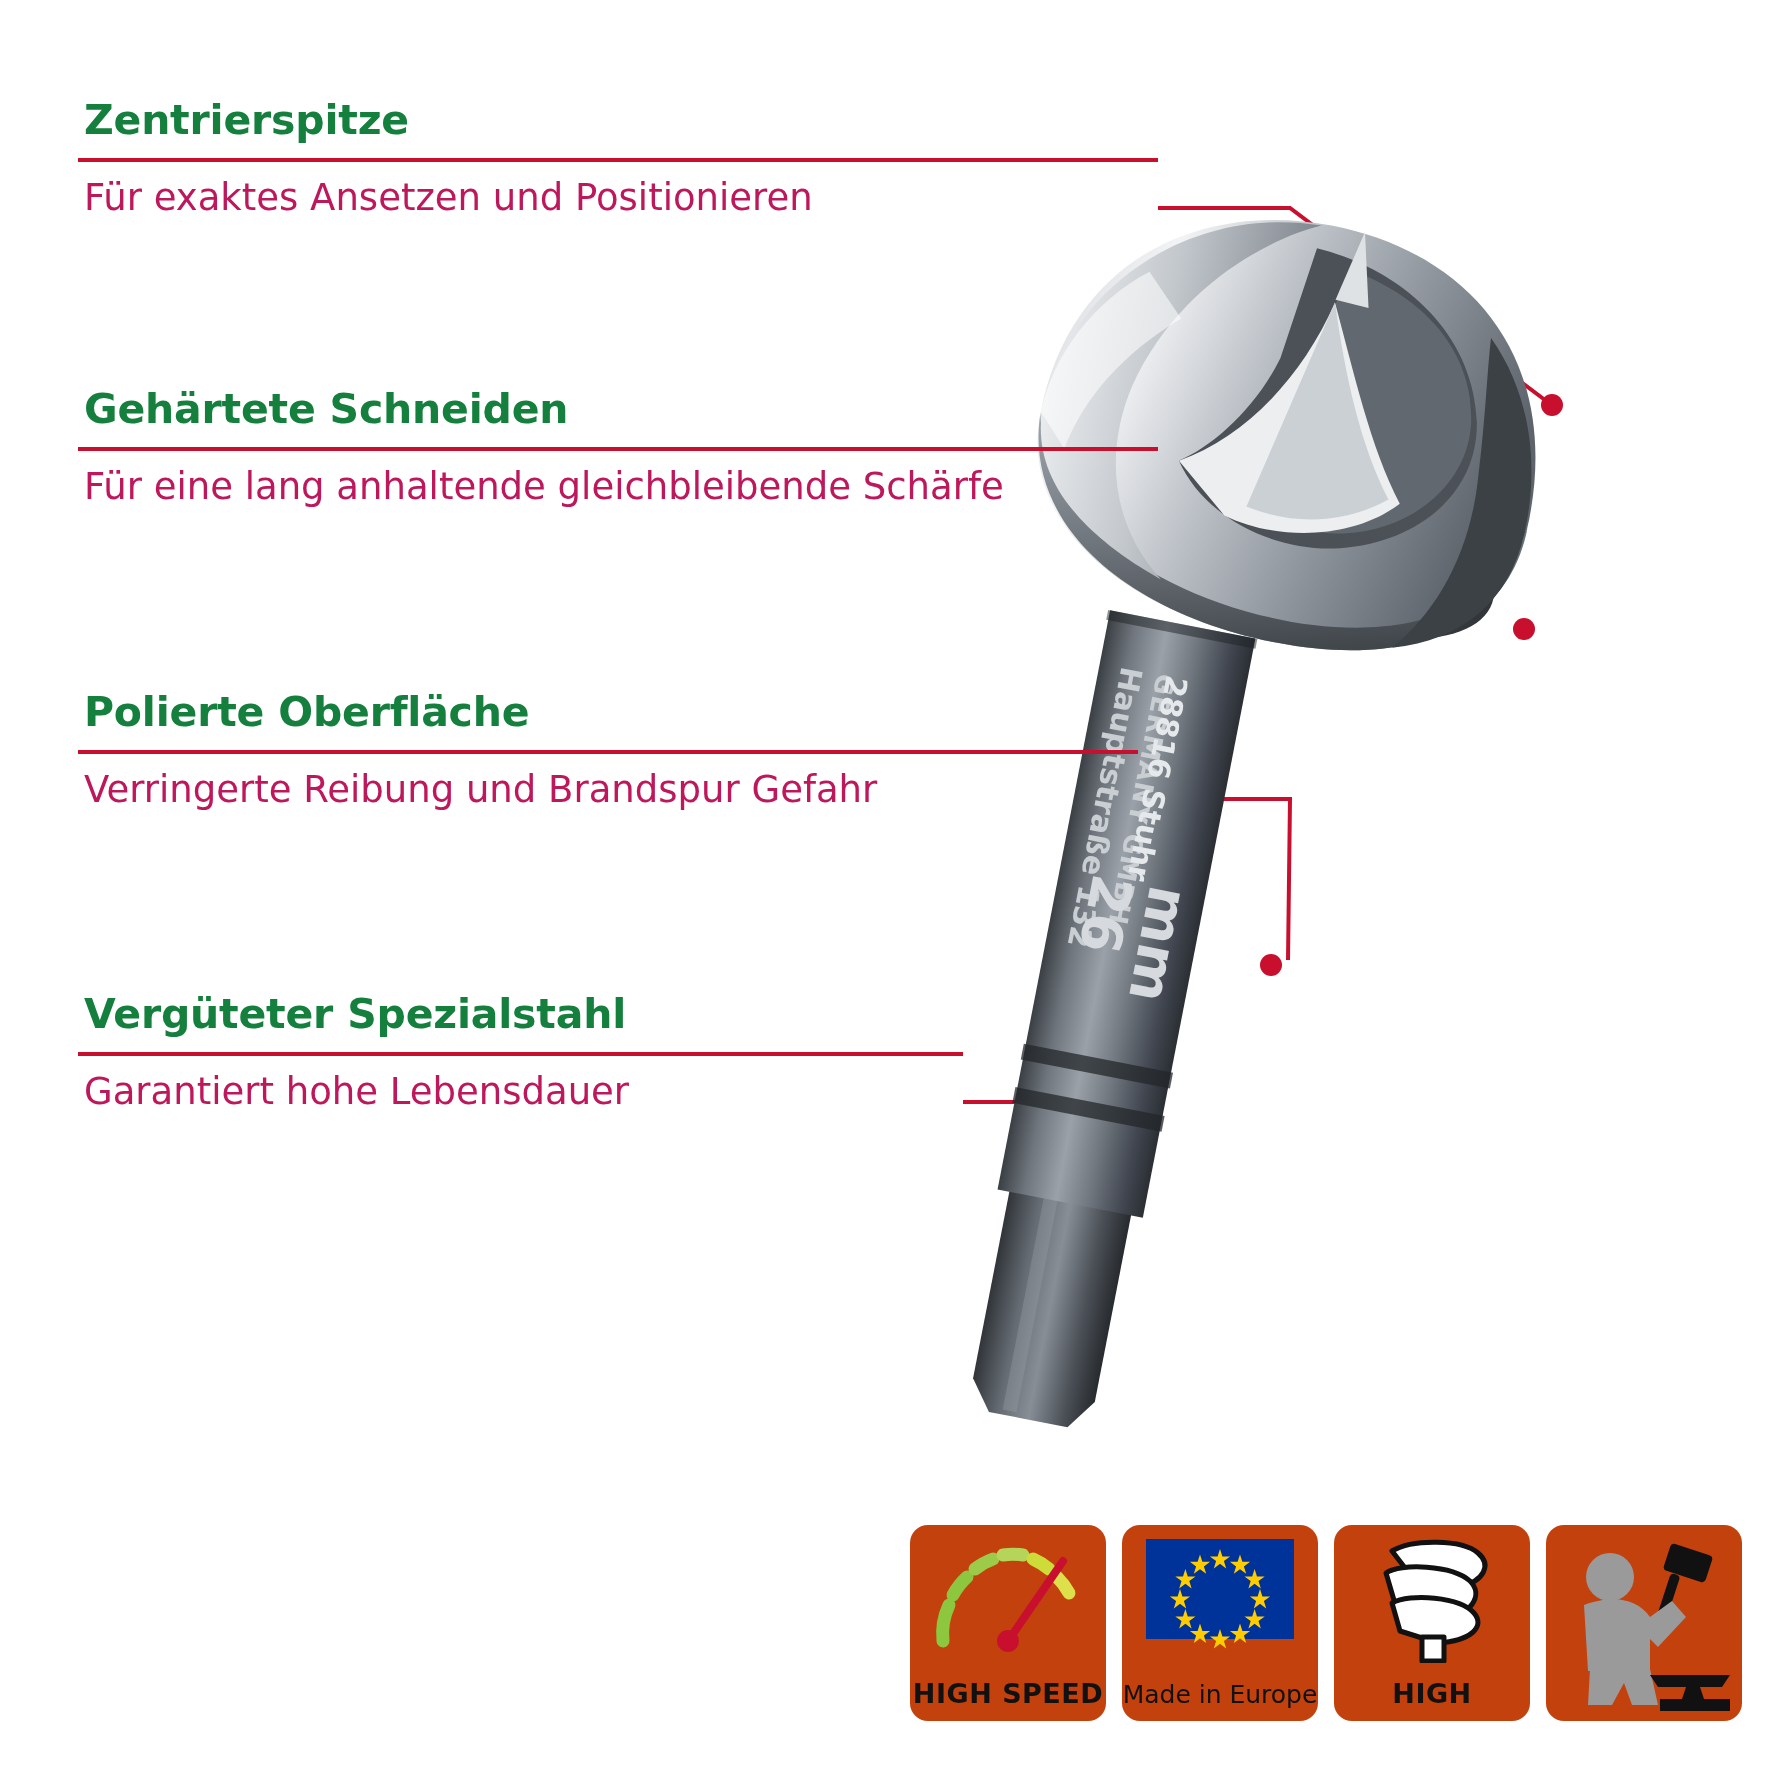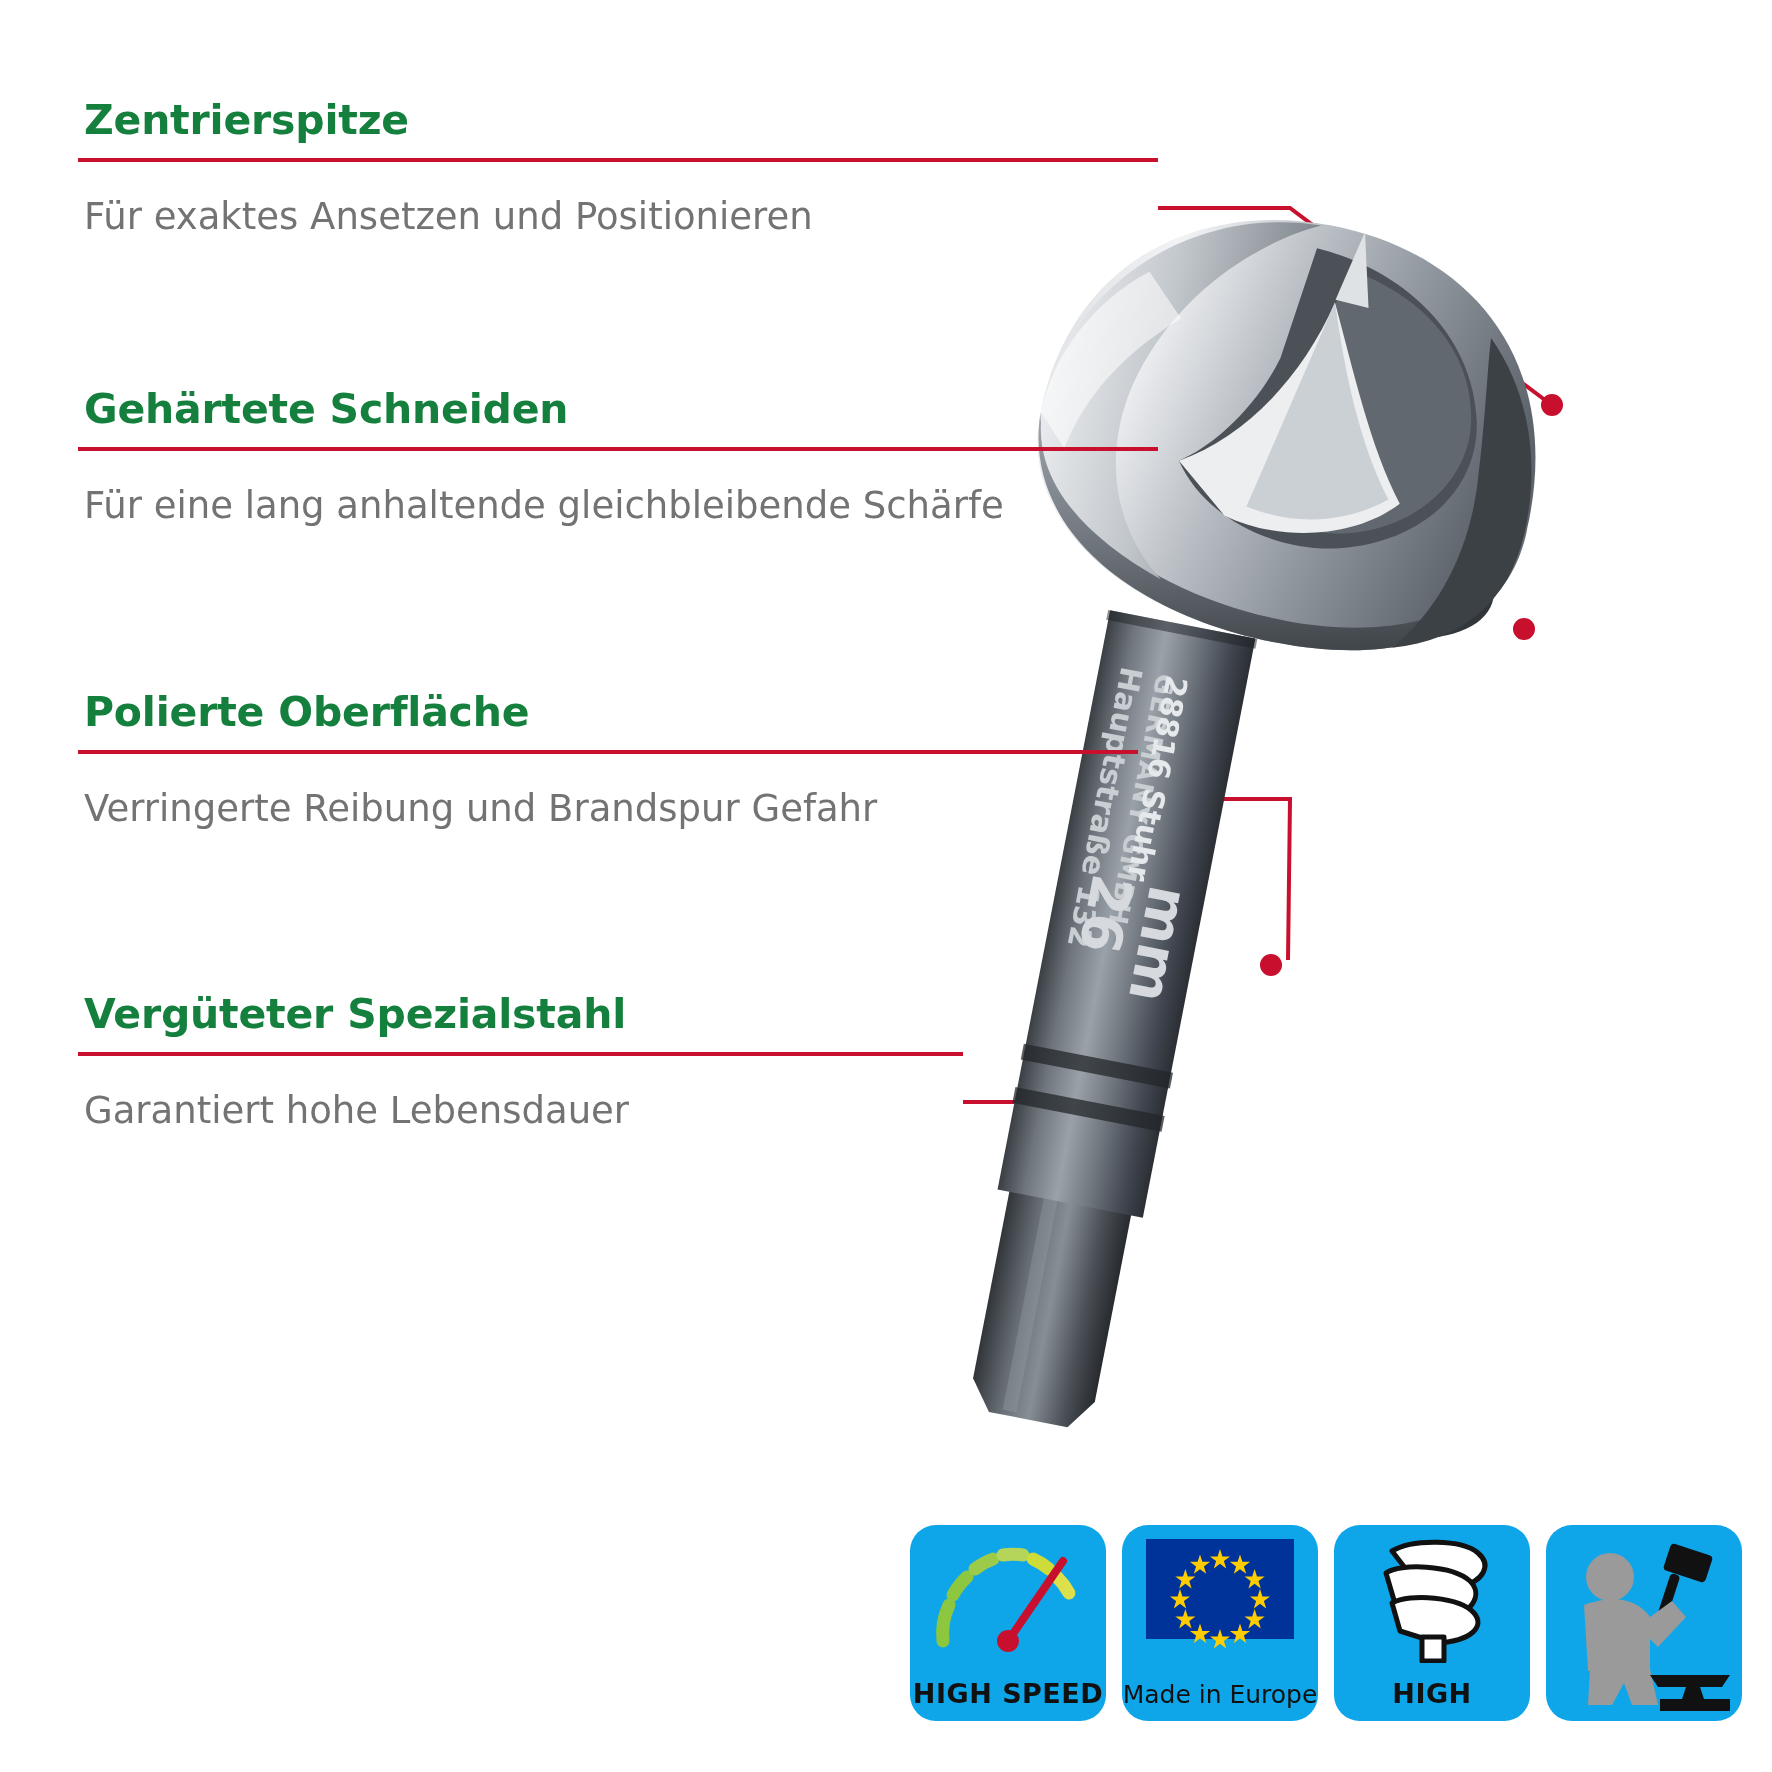--- a/index.html
+++ b/index.html
@@ -38,22 +38,22 @@
   .feature-rule {
     height: 4px;
     background: #c8102e;
     width: 100%;
     margin: 0;
   }
   .feature-desc {
     font-size: 37px;
     font-weight: 400;
     line-height: 1.30;
-    color: #737373;
-    margin: 31px 0 0 6px;
+    color: #be185d;
+    margin: 12px 0 0 6px;
     max-width: 1010px;
   }
 
   #feature-0 { top: 96px; }
   #feature-1 { top: 385px; }
   #feature-2 { top: 688px; }
   #feature-3 { top: 990px; }
 
   
   #feature-0 .feature-rule { width: 1080px; }
@@ -72,22 +72,22 @@
   .badges {
     position: absolute;
     left: 910px;
     top: 1525px;
     display: flex;
     gap: 16px;
   }
   .badge {
     width: 196px;
     height: 196px;
-    border-radius: 26px;
-    background: #0ea5e9;
+    border-radius: 18px;
+    background: #c2410c;
     position: relative;
     overflow: hidden;
   }
   .badge-label {
     position: absolute;
     left: 0;
     right: 0;
     bottom: 12px;
     text-align: center;
     font-size: 27px;

